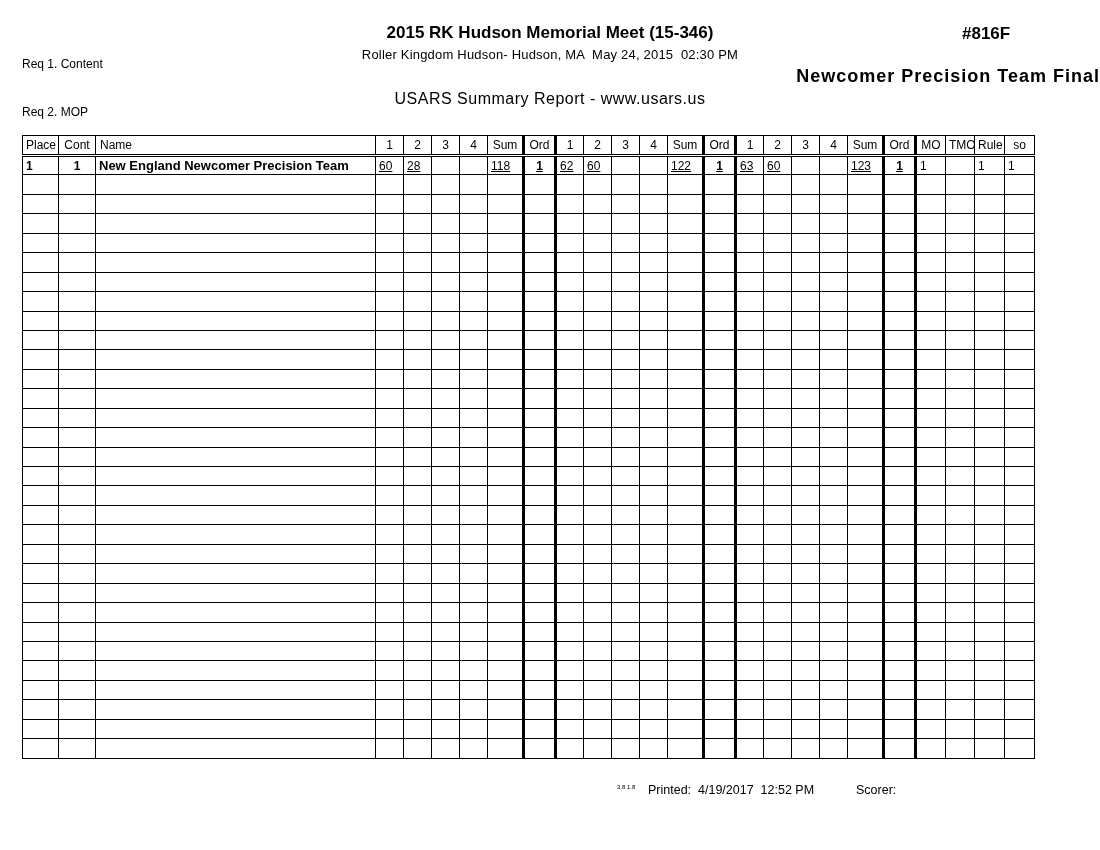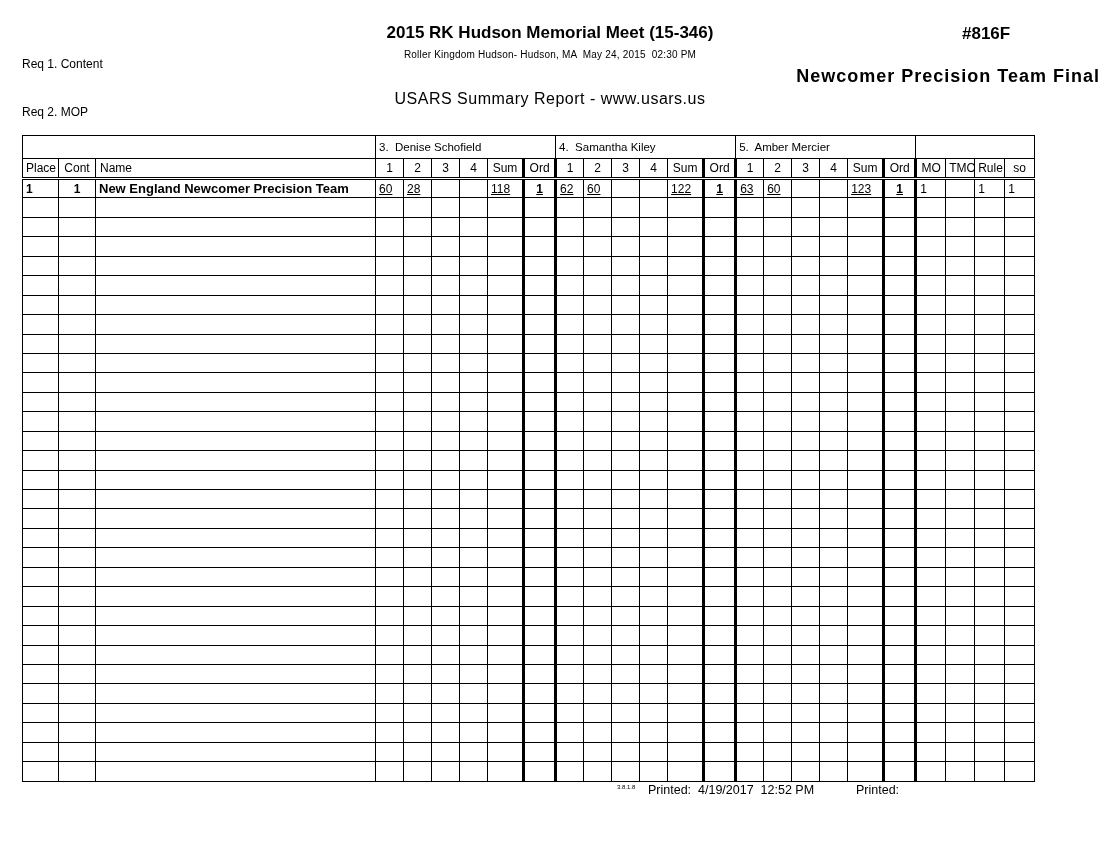--- a/index.html
+++ b/index.html
@@ -19,21 +19,21 @@
   }
   .doc-number{
     position:absolute;left:962px;top:24px;
     font-size:17px;font-weight:bold;
   }
   .header-block{
     position:absolute;left:0;top:22px;width:1100px;
     text-align:center;
   }
   .title{font-size:17px;font-weight:bold;line-height:22px;white-space:pre;}
-  .subtitle{font-size:10px;line-height:21px;letter-spacing:0.2px;white-space:pre;}
+  .subtitle{font-size:13px;line-height:21px;letter-spacing:0.2px;white-space:pre;}
   .event{font-size:18px;font-weight:bold;line-height:23px;letter-spacing:1px;white-space:pre;text-align:right;}
   .report-type{font-size:16px;line-height:22px;letter-spacing:0.5px;white-space:pre;}
 
   
   table.score{
     position:absolute;left:22px;top:135px;
     border-collapse:collapse;table-layout:fixed;
     width:1012px;
     font-size:12px;
   }
@@ -109,27 +109,20 @@
         <col style="width:28px">
         <col style="width:28px">
         <col style="width:36px">
         <col style="width:32px">
       <col style="width:30px">
         <col style="width:29px">
         <col style="width:30px">
         <col style="width:30px">
     </colgroup>
     <tbody id="score-table-body">
-        <tr class="jrow">
-          <td class="nb" colspan="3"></td>
-          <td class="jbox" colspan="6">3.  Denise Schofield</td>
-          <td class="jbox" colspan="6">4.  Samantha Kiley</td>
-          <td class="jbox" colspan="6">5.  Amber Mercier</td>
-          <td class="nb" colspan="4"></td>
-        </tr>
         <tr class="hdr">
           <td>Place</td>
           <td>Cont</td>
           <td class="c-name">Name</td>
           <td>1</td>
           <td>2</td>
           <td>3</td>
           <td>4</td>
           <td>Sum</td>
           <td class="c-ord">Ord</td>
@@ -986,16 +979,16 @@
           <td></td>
           <td></td>
           <td></td>
         </tr>
       </tbody>
   </table>
 
   <div class="footer">
     <span class="version">3.8.1.8</span>
     <span class="printed">Printed:  4/19/2017  12:52 PM</span>
-    <span class="scorer">Printed:</span>
+    <span class="scorer">Scorer:</span>
   </div>
 
 </div>
 
 </body></html>

